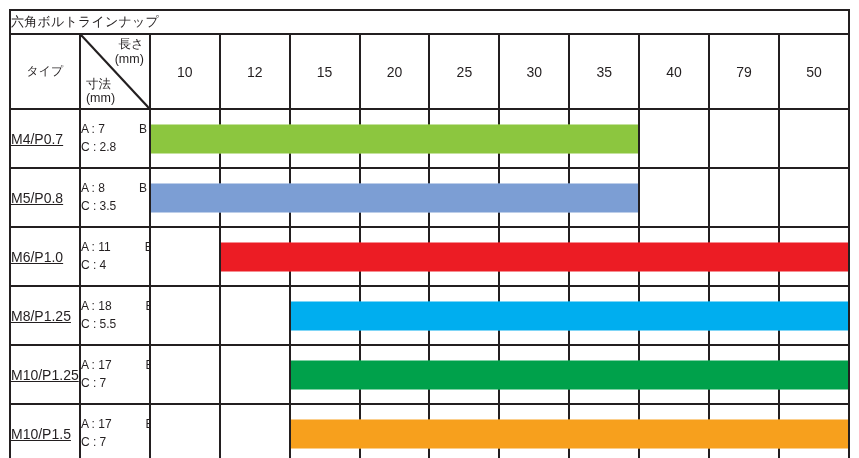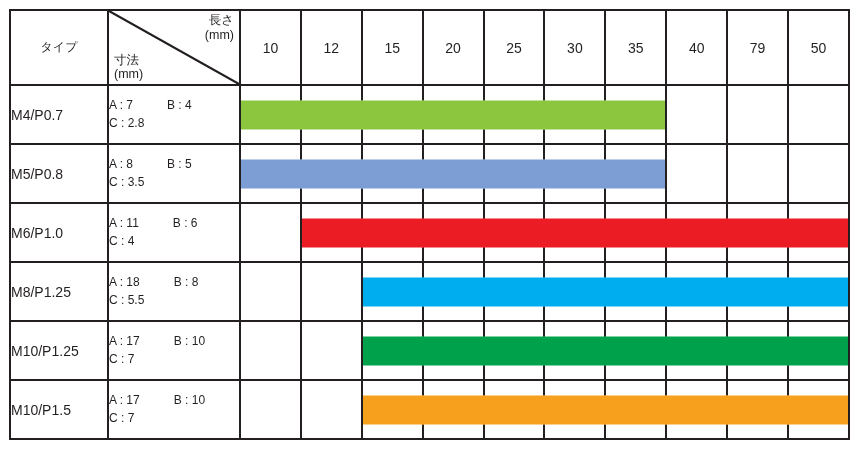--- a/index.html
+++ b/index.html
@@ -90,20 +90,21 @@
     margin-left: 11px;
   }
   
   tr.data-row > td { height: 57px; }
   td.type-cell {
     font-size: 14px;
     text-align: left;
     padding-left: 9px;
     vertical-align: middle;
     white-space: nowrap;
+    text-decoration: underline;
   }
   td.dim-cell {
     font-size: 12px;
     vertical-align: middle;
     padding-left: 8px;
   }
   td.dim-cell .dim-line {
     display: block;
     line-height: 1.42;
     white-space: nowrap;
@@ -127,20 +128,23 @@
   }
   td.bar-cell.bar-first .bar { left: 0; }
   td.bar-cell.bar-last  .bar { right: 0; }
 </style>
 </head>
 <body>
 
 <div id="root">
   <table class="lineup">
     <tbody>
+      <tr>
+        <td class="title-cell" colspan="12">六角ボルトラインナップ</td>
+      </tr>
       <tr class="head-row">
         <td class="type-head">タイプ</td>
         <td class="diag-head">
           <svg class="diag-svg" viewBox="0 0 130 73" preserveAspectRatio="none">
             <line x1="0" y1="0" x2="130" y2="73" stroke="#231f20" stroke-width="2.2" vector-effect="non-scaling-stroke"></line>
           </svg>
           <span class="lab-len">
             <span>長さ</span><br>
             <span>(mm)</span>
           </span>

